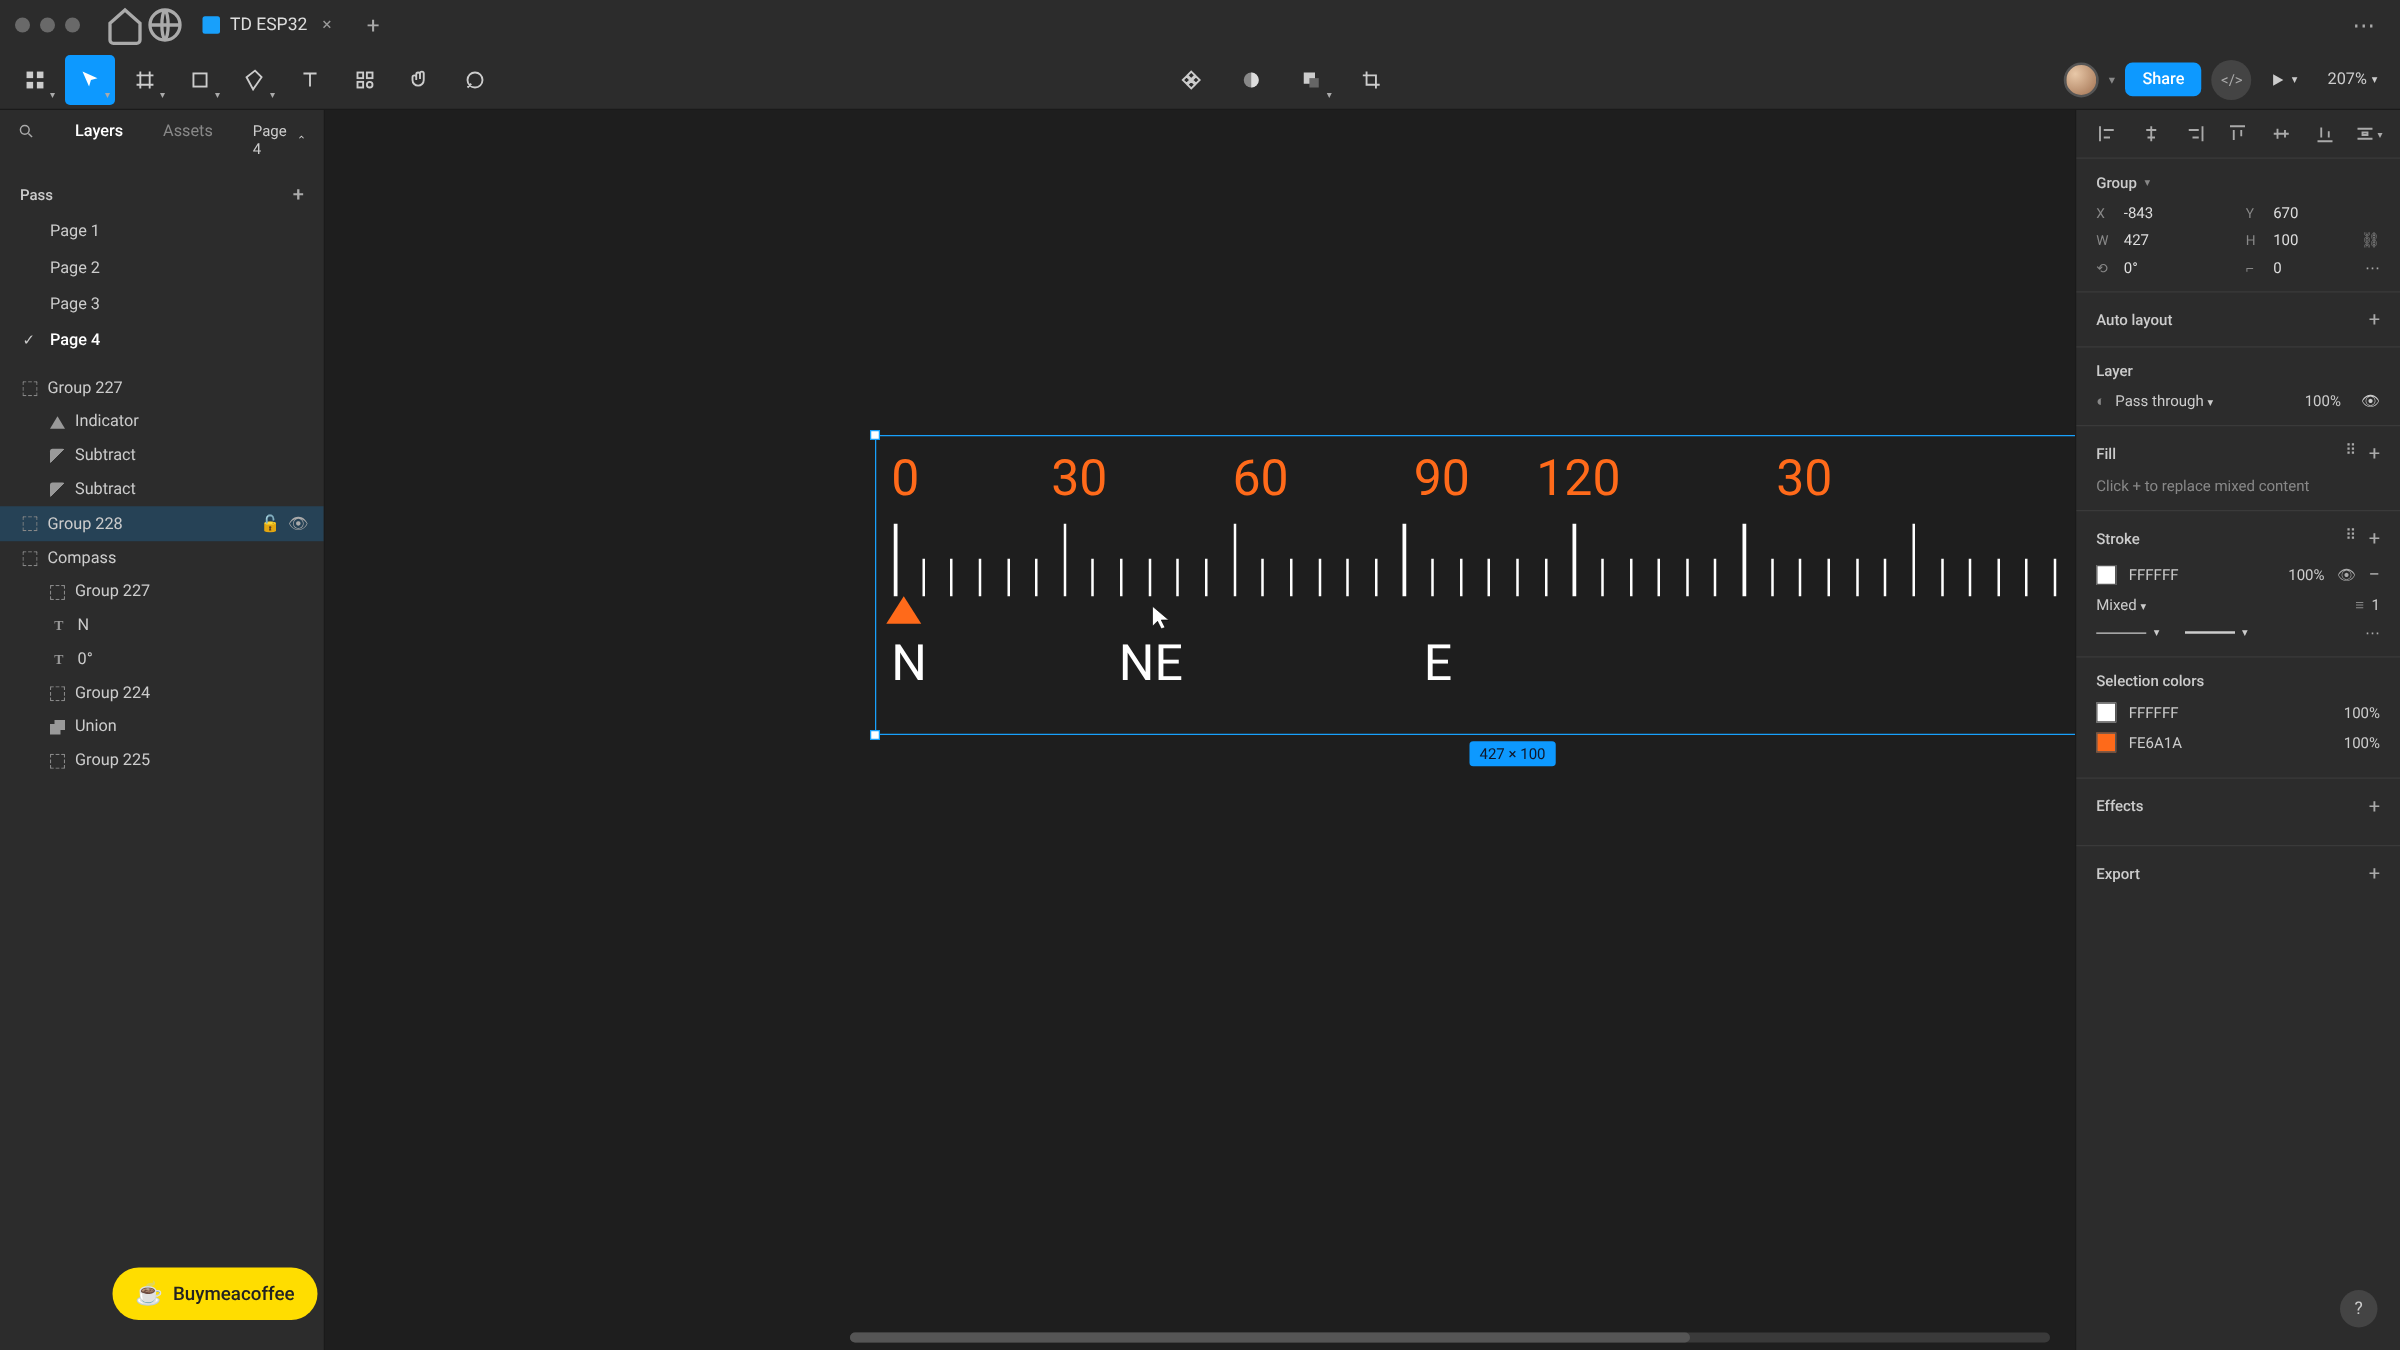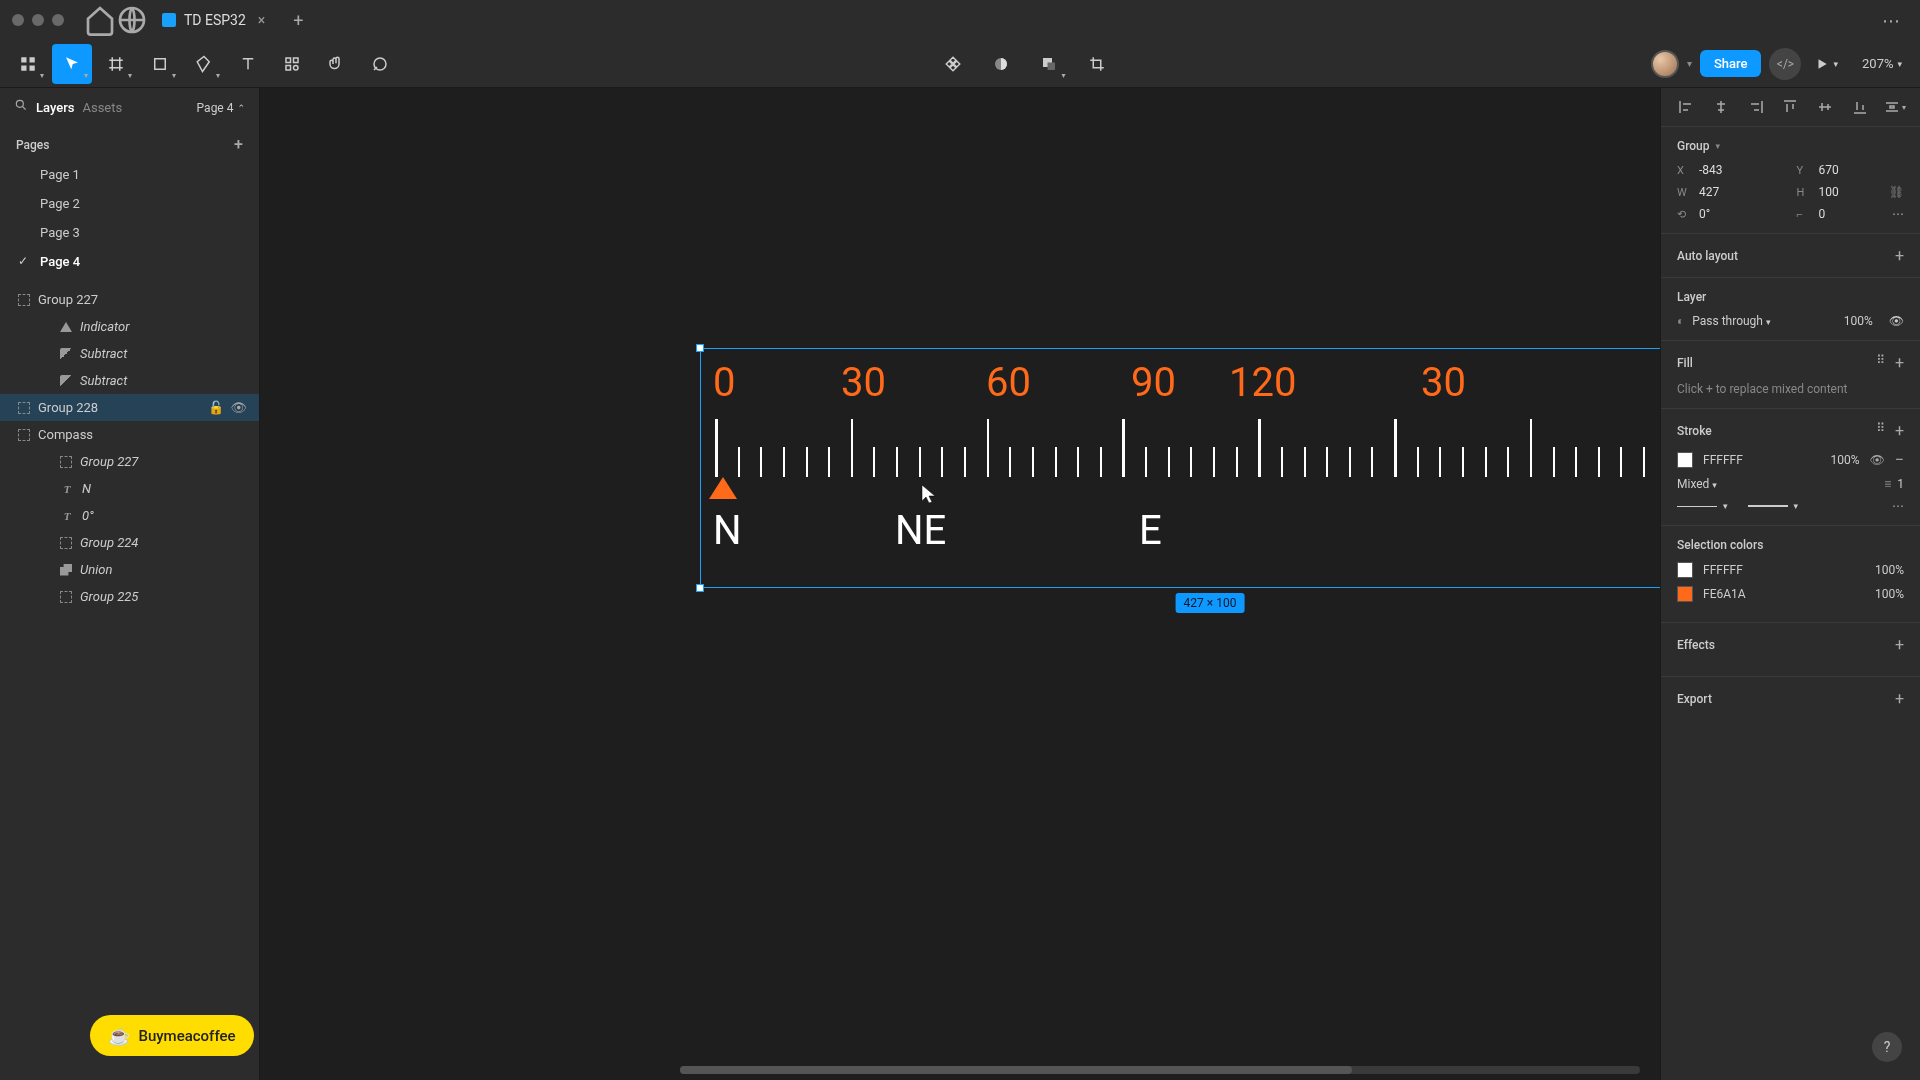--- a/index.html
+++ b/index.html
@@ -30,33 +30,33 @@
   .share-btn { background: #0d99ff; color: #fff; padding: 6px 14px; border-radius: 6px; font-size: 13px; font-weight: 500; cursor:pointer; }
   .dev-btn { width: 32px; height: 32px; border-radius: 50%; background: #444; display:flex; align-items:center; justify-content:center; color:#aaa; font-size:12px; cursor:pointer; }
   .play-btn { color: #ccc; padding: 0 6px; display:flex; align-items:center; gap:4px; cursor:pointer; }
   .zoom { color: #ccc; font-size: 13px; padding: 0 10px; display:flex; align-items:center; gap:4px; cursor:pointer; }
 
   
   .main { display: flex; height: calc(1080px - 88px); }
   
   
   .left-panel { width: 260px; background: #2c2c2c; display: flex; flex-direction: column; border-right: 1px solid #1a1a1a; position:relative; }
-  .lp-tabs { display: flex; align-items: flex-end; padding: 10px 14px; gap: 8px; font-size: 13px; }
+  .lp-tabs { display: flex; align-items: flex-start; padding: 10px 14px; gap: 32px; font-size: 13px; }
   .lp-tabs .srch { color:#aaa; cursor:pointer; }
   .lp-tabs .lt { color: #888; cursor: pointer; }
   .lp-tabs .lt.active { color: #fff; font-weight: 500; }
   .lp-tabs .page-sel { margin-left: auto; color: #ccc; font-size: 12px; display:flex; align-items:center; gap:4px; cursor:pointer; }
   .pages-hdr { display: flex; align-items: center; justify-content: space-between; padding: 10px 16px 6px; font-size: 12px; color: #ccc; font-weight:500; }
   .pages-hdr .plus { color: #aaa; cursor: pointer; font-size:16px; }
   .page-item { padding: 7px 16px 7px 40px; font-size: 13px; color: #ccc; cursor: pointer; position:relative; }
   .page-item.checked::before { content:"✓"; position:absolute; left:18px; color:#ccc; font-size:12px; }
   .page-item.checked { color:#fff; font-weight:500; }
   .layers-list { margin-top: 10px; overflow-y: auto; flex: 1; }
   .layer { display: flex; align-items: center; padding: 6px 12px 6px 18px; font-size: 13px; color: #ccc; cursor: pointer; gap: 8px; }
-  .layer.indent1 { padding-left: 60px; font-style: italic; }
+  .layer.indent1 { padding-left: 40px; }
   .layer.selected { background: #0d99ff33; }
   .layer .lic { width: 14px; height: 14px; display:inline-flex; align-items:center; justify-content:center; color:#999; font-size:11px; flex-shrink:0; }
   .layer .lic.grid { border:1px dashed #888; border-radius:1px; width:12px; height:12px; }
   .layer .lic.tri { width:0;height:0;border-left:6px solid transparent;border-right:6px solid transparent;border-bottom:10px solid #999; }
   .layer .lic.sub { width:12px;height:12px;background:linear-gradient(135deg,#999 50%, transparent 50%); border-radius:2px;}
   .layer .lic.txt { font-weight:bold; font-family:serif; }
   .layer .lic.union { background:#999; width:12px;height:12px; clip-path: polygon(0 30%, 30% 30%, 30% 0, 100% 0, 100% 70%, 70% 70%, 70% 100%, 0 100%);}
   .layer .tail { margin-left:auto; display:flex; gap:6px; color:#aaa; }
   .bmac { position:absolute; bottom:24px; left:90px; background:#ffdd00; color:#222; padding:10px 18px; border-radius:24px; font-size:15px; font-weight:500; display:flex; align-items:center; gap:8px; cursor:pointer; font-family: cursive; }
   .bmac .cup { font-size:18px; }
@@ -249,21 +249,21 @@
           </svg>
       </span>
       <span class="lt active">Layers</span>
       <span class="lt">Assets</span>
       <span class="page-sel">
         <span>Page 4</span>
         <span style="font-size:9px;">⌃</span>
       </span>
     </div>
     <div class="pages-hdr">
-      <span>Pages</span>
+      <span>Pass</span>
       <span class="plus">+</span>
     </div>
     <div class="page-item">Page 1</div>
     <div class="page-item">Page 2</div>
     <div class="page-item">Page 3</div>
     <div class="page-item checked">Page 4</div>
 
     <div class="layers-list">
       <div class="layer">
           <span class="lic grid"></span>

